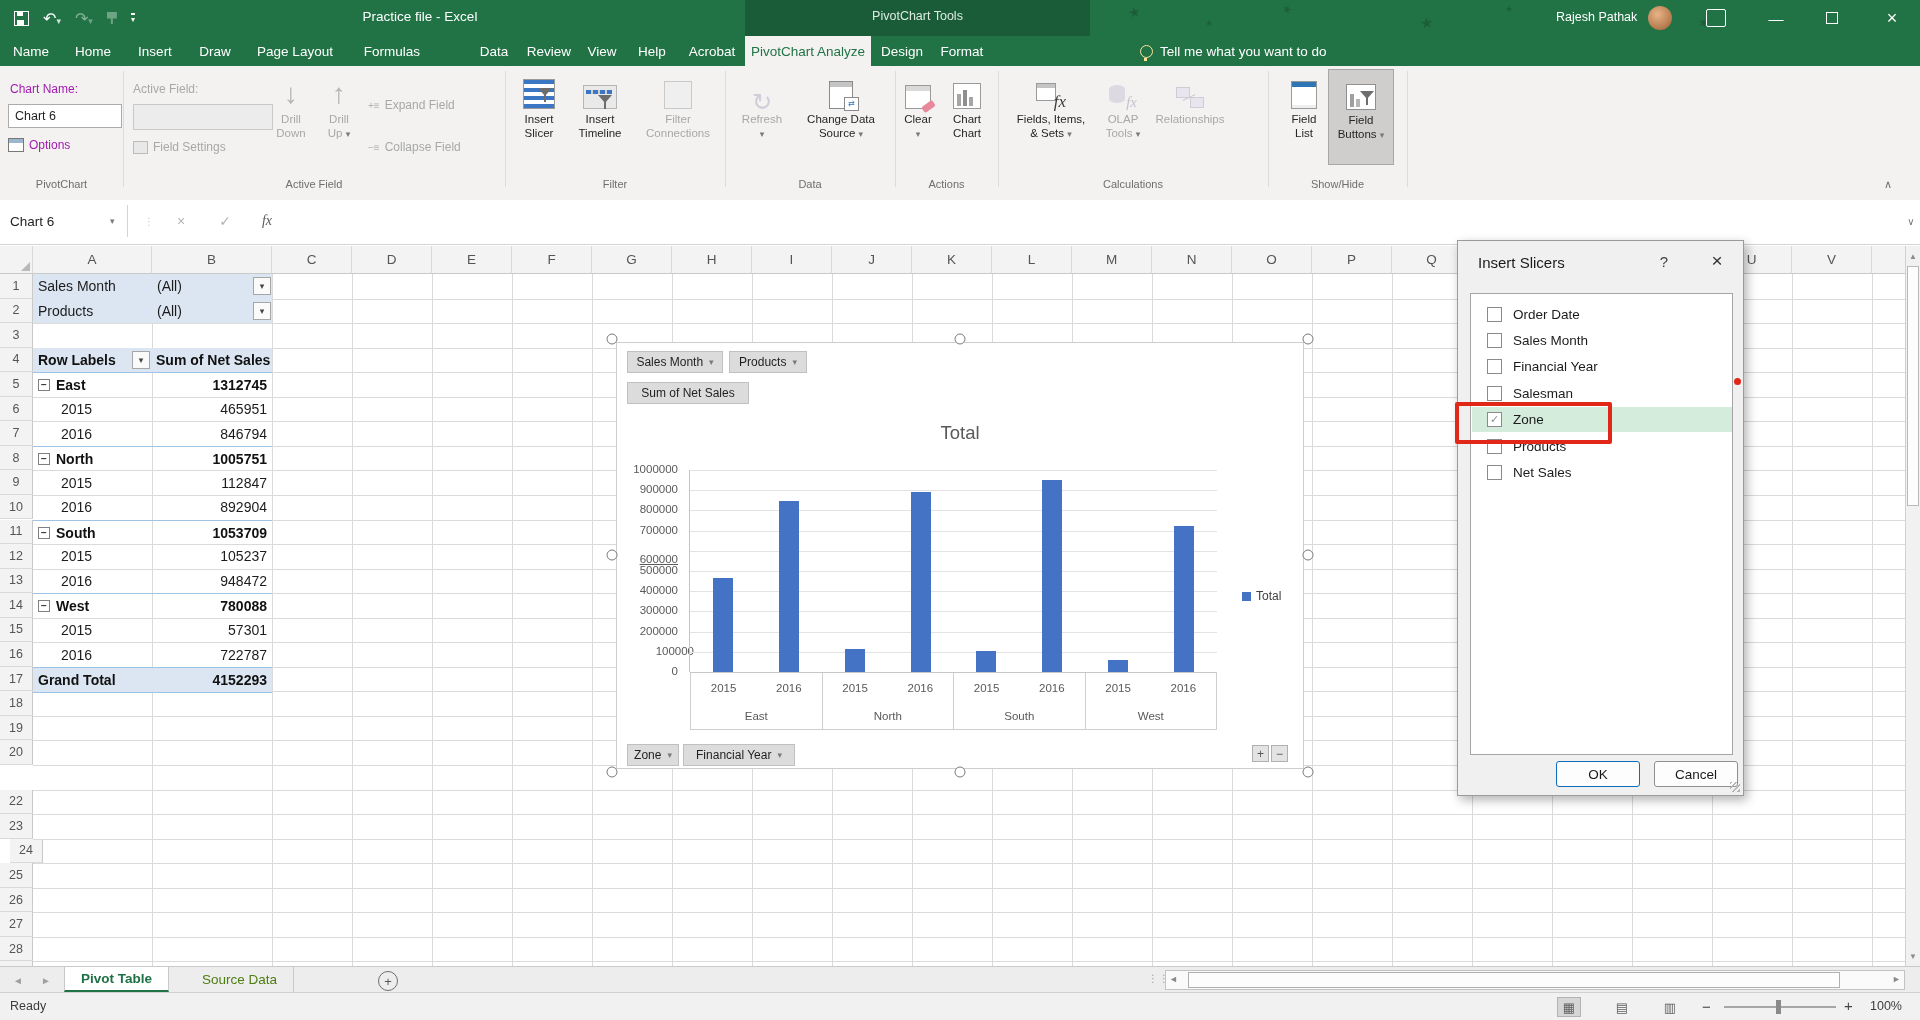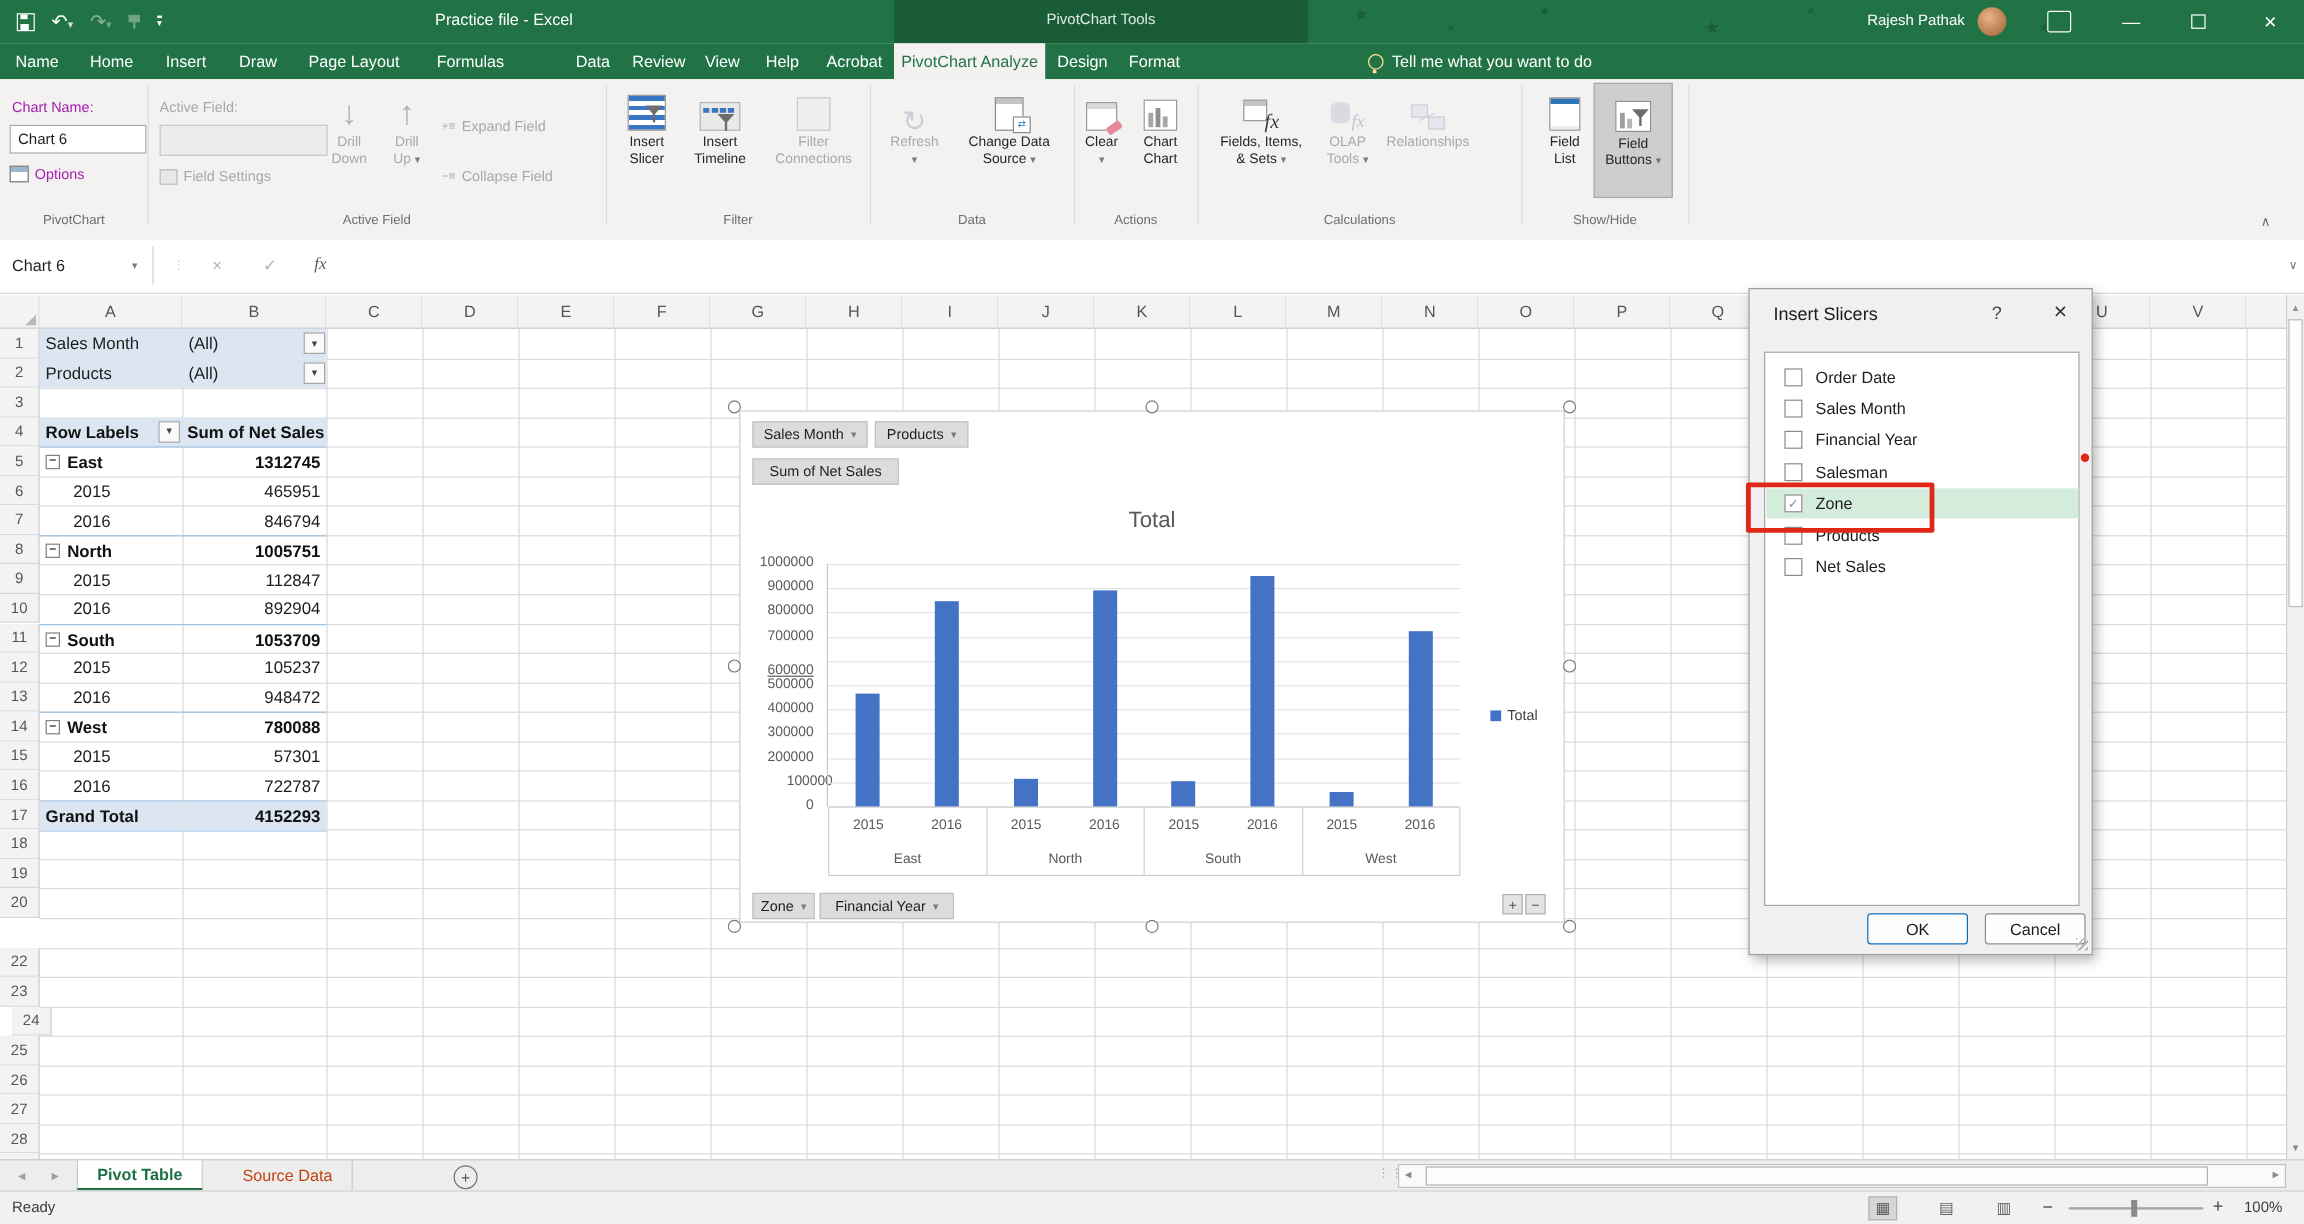--- a/index.html
+++ b/index.html
@@ -95,21 +95,21 @@
   .sl-hl{position:absolute;left:1px;width:260px;background:#d3ecdc;}
   #red-rect{position:absolute;left:-3px;top:161px;width:157px;height:42px;border:4px solid #e02718;border-radius:2px;box-sizing:border-box;}
   #red-dot{position:absolute;left:276px;top:137px;width:7px;height:7px;border-radius:50%;background:#e02718;}
   .dlgbtn{position:absolute;top:520px;width:84px;height:26px;background:#fdfdfd;display:flex;align-items:center;justify-content:center;
     font-size:13.5px;color:#1a1a1a;box-sizing:border-box;border-radius:3px;}
   #grip{position:absolute;right:3px;bottom:3px;width:10px;height:10px;
     background:repeating-linear-gradient(135deg,#b5b5b5 0 1.5px,transparent 1.5px 4px);}
   
   #sheetbar{position:absolute;left:0;top:966px;width:1920px;height:26px;background:#ededed;border-top:1px solid #c9c9c9;box-sizing:border-box;}
   .snav{position:absolute;top:0;height:26px;width:24px;display:flex;align-items:center;justify-content:center;color:#a0a0a0;font-size:10px;}
-  .stab{position:absolute;top:0;height:25px;display:flex;align-items:center;justify-content:center;font-size:13.5px;color:#c2410c;
+  .stab{position:absolute;top:0;height:25px;display:flex;align-items:center;justify-content:center;font-size:13.5px;color:#4d7c0f;
     border-right:1px solid #c9c9c9;box-sizing:border-box;padding:0 16px;}
   .stab.active{background:#fff;color:#1e7145;font-weight:bold;border-bottom:2.5px solid #217346;border-left:1px solid #c9c9c9;}
   #addsheet{position:absolute;left:378px;top:4px;width:18px;height:18px;border:1px solid #6f6f6f;border-radius:50%;
     display:flex;align-items:center;justify-content:center;font-size:13px;color:#555;}
   #hscroll{position:absolute;left:1165px;top:3px;width:740px;height:20px;background:#fafafa;border:1px solid #c3c3c3;box-sizing:border-box;}
   #statusbar{position:absolute;left:0;top:992px;width:1920px;height:28px;background:#f1f1f1;border-top:1px solid #d0d0d0;box-sizing:border-box;}
   .viewico{position:absolute;top:4px;width:24px;height:20px;display:flex;align-items:center;justify-content:center;font-size:13px;color:#5f5f5f;}
   #vscroll{position:absolute;left:1905px;top:246px;width:15px;height:720px;background:#f1f1f1;border-left:1px solid #d0d0d0;box-sizing:border-box;}
   .varrow{position:absolute;left:0;width:14px;height:16px;display:flex;align-items:center;justify-content:center;font-size:8px;color:#8a8a8a;}
 </style>

